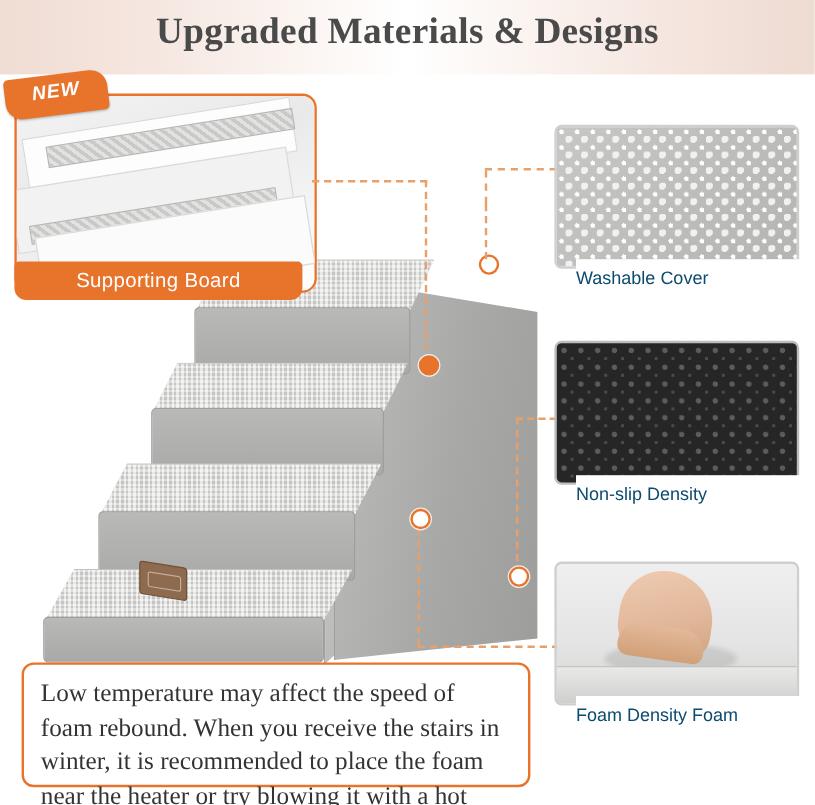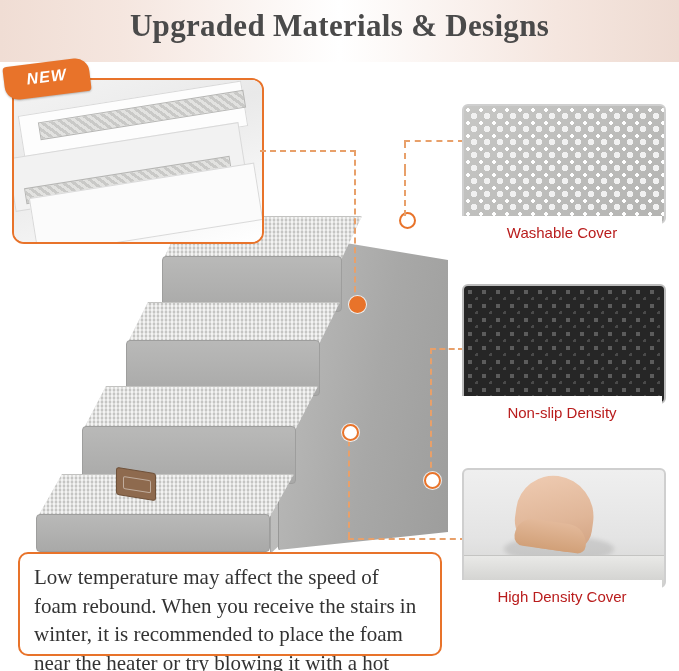--- a/index.html
+++ b/index.html
@@ -195,25 +195,24 @@
   .feature .thumb {
     position: absolute;
     left: 0; top: 0;
     width: 200px; height: 116px;
     border: 2px solid #cfcfcf;
     border-radius: 6px;
     overflow: hidden;
   }
   .feature .cap {
     position: absolute;
-    left: 0; top: 112px;
+    left: 18px; top: 112px;
     width: 200px;
-    text-align: center;
     font-size: 15px;
-    color: #b91c1c;
+    color: #0c4a6e;
     padding-top: 8px;
     background: #ffffff;
   }
 
   #feature-washable { left: 462px; top: 104px; }
   #feature-washable .thumb {
     background:
       radial-gradient(circle at 4px 4px, #ffffff 0 2px, transparent 2px) 0 0/13px 13px,
       radial-gradient(circle at 10px 10px, #f1f1f1 0 3px, transparent 3px) 0 0/13px 13px,
       linear-gradient(135deg, #c7c7c5, #b4b4b2);
@@ -331,20 +330,21 @@
       <div class="board-slab" id="slab-a"></div>
       <div class="mesh-strip" id="mesh-a"></div>
       <div class="board-slab" id="slab-b"></div>
       <div class="mesh-strip" id="mesh-b"></div>
       <div class="board-slab" id="slab-c"></div>
     </div>
   </div>
   <div class="new-ribbon">
     <span>NEW</span>
   </div>
+  <div class="board-label">Supporting Board</div>
 
   <div class="lead" style="left:260px; top:150px; width:96px; height:0; border-top-width:2px;"></div>
   <div class="lead" style="left:354px; top:150px; width:0; height:152px; border-left-width:2px;"></div>
   <div class="dot filled" style="left:349px; top:296px;"></div>
 
   <div class="lead" style="left:404px; top:142px; width:0; height:28px; border-left-width:2px;"></div>
   <div class="lead" style="left:404px; top:140px; width:60px; height:0; border-top-width:2px;"></div>
   <div class="dot" style="left:399px; top:212px;"></div>
   <div class="lead" style="left:404px; top:170px; width:0; height:46px; border-left-width:2px;"></div>
 
@@ -365,20 +365,20 @@
     <div class="thumb"></div>
     <div class="cap">Non-slip Density</div>
   </div>
 
   <div class="feature" id="feature-density">
     <div class="thumb">
       <div class="foot-shadow"></div>
       <div class="foot"></div>
       <div class="mattress-edge"></div>
     </div>
-    <div class="cap">High Density Cover</div>
+    <div class="cap">Foam Density Foam</div>
   </div>
 
   <div class="note-box">
     <p>Low temperature may affect the speed of foam rebound. When you receive the stairs in winter, it is recommended to place the foam near the heater or try blowing it with a hot hair dryer.</p>
   </div>
 
 </div>
 
 </body></html>

